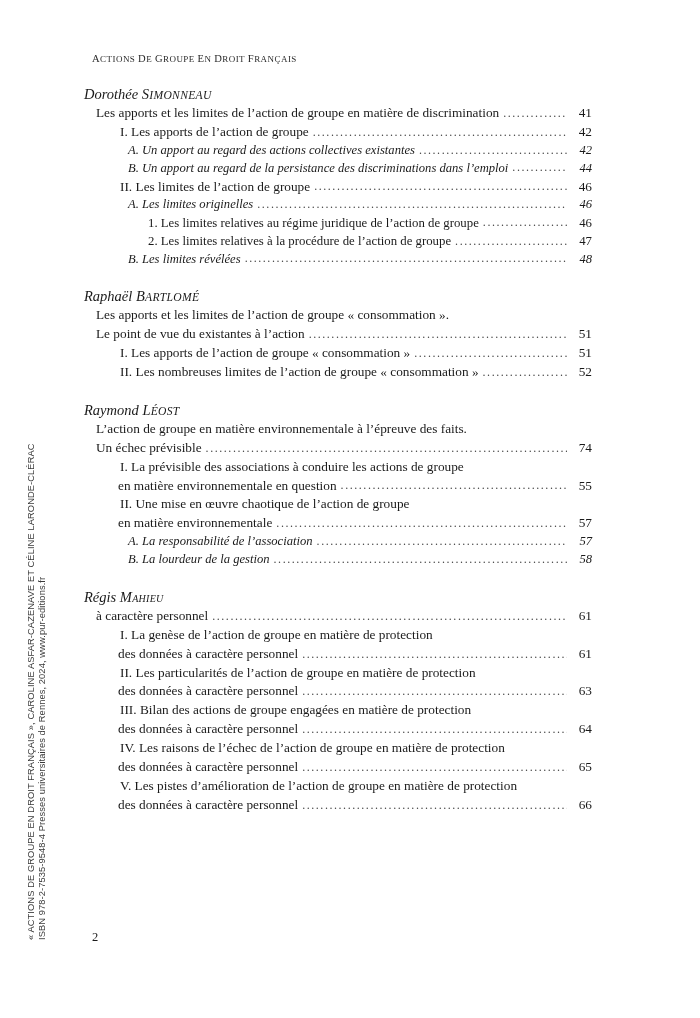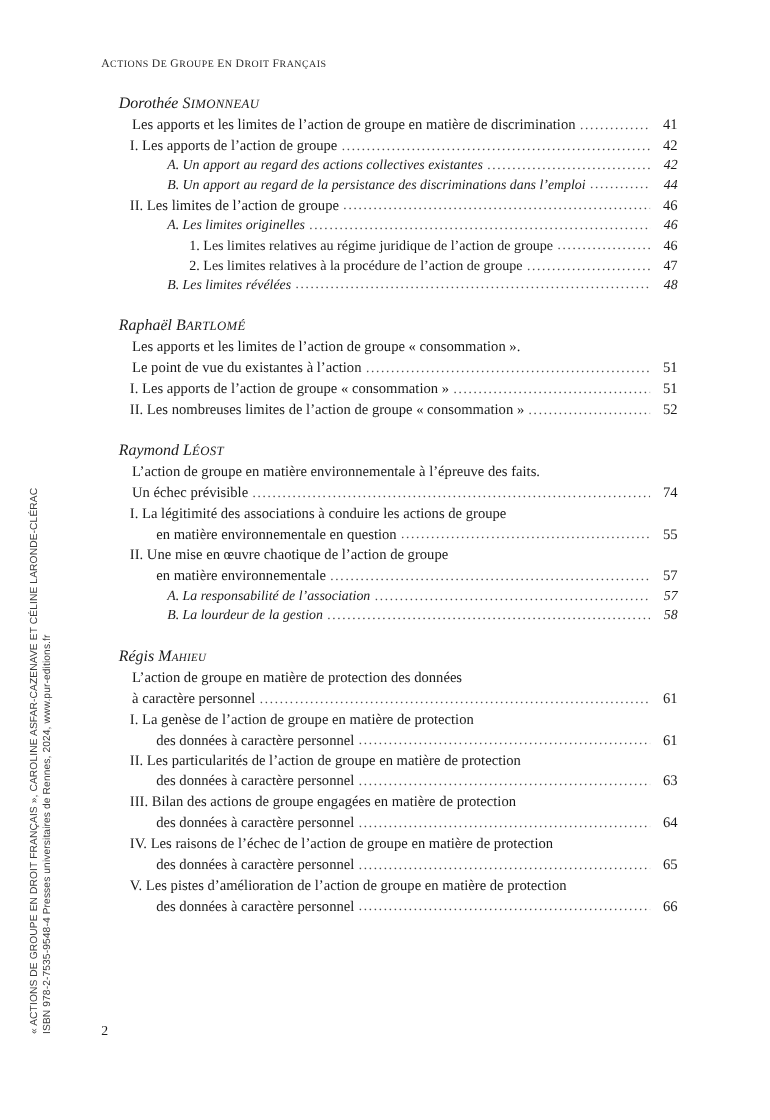--- a/index.html
+++ b/index.html
@@ -30,21 +30,21 @@
   
   .running-head {
     text-transform: none;
     font-variant: normal;
     font-size: 9.2px;
   }
 
   
   .toc {
     position: absolute;
-    left: 108px;
+    left: 84px;
     top: 86px;
     width: 508px;
   }
 
   .author-block { margin-bottom: 0px; }
   .author-block + .author-block { margin-top: 20px; }
 
   .author-name {
     font-style: italic;
     font-size: 14.5px;
@@ -84,21 +84,21 @@
     content: "......................................................................................................................................";
   }
   .entry .page {
     flex: 0 0 22px;
     text-align: right;
     white-space: nowrap;
   }
 
   
   .lvl-title  { margin-left: 12px; }
-  .lvl-roman  { margin-left: 10px; justify-content: space-between; }
+  .lvl-roman  { margin-left: 36px; justify-content: space-between; }
   .lvl-roman2 { margin-left: 34px; }
   .lvl-alpha  { margin-left: 44px; font-style: italic; font-size: 12.6px; }
   .lvl-num    { margin-left: 64px; font-size: 12.8px; }
 
   .lvl-alpha .leader,
   .lvl-num .leader { font-style: normal; }
 
   
   .folio {
     position: absolute;
@@ -210,21 +210,21 @@
       <div class="author-name"><span>Raymond </span><span class="surname"><span style="font-size: 14.5px;">L</span><span style="font-size: 11.6px; letter-spacing: 0.3px;">ÉOST</span></span></div>
       <div class="entry lvl-title nodots">
         <span class="label">L’action de groupe en matière environnementale à l’épreuve des faits.</span>
       </div>
       <div class="entry lvl-title">
         <span class="label">Un échec prévisible</span>
         <span class="leader"></span>
         <span class="page">74</span>
       </div>
       <div class="entry lvl-roman nodots">
-        <span class="label">I. La légitimité des associations à conduire les actions de groupe</span>
+        <span class="label">I. La prévisible des associations à conduire les actions de groupe</span>
       </div>
       <div class="entry lvl-roman2">
         <span class="label">en matière environnementale en question</span>
         <span class="leader"></span>
         <span class="page">55</span>
       </div>
       <div class="entry lvl-roman nodots">
         <span class="label">II. Une mise en œuvre chaotique de l’action de groupe</span>
       </div>
       <div class="entry lvl-roman2">
@@ -238,23 +238,20 @@
         <span class="page">57</span>
       </div>
       <div class="entry lvl-alpha">
         <span class="label">B. La lourdeur de la gestion</span>
         <span class="leader"></span>
         <span class="page">58</span>
       </div>
     </div>
     <div class="author-block">
       <div class="author-name"><span>Régis </span><span class="surname"><span style="font-size: 14.5px;">M</span><span style="font-size: 10px; letter-spacing: 0.3px;">AHIEU</span></span></div>
-      <div class="entry lvl-title nodots">
-        <span class="label">L’action de groupe en matière de protection des données</span>
-      </div>
       <div class="entry lvl-title">
         <span class="label">à caractère personnel</span>
         <span class="leader"></span>
         <span class="page">61</span>
       </div>
       <div class="entry lvl-roman nodots">
         <span class="label">I. La genèse de l’action de groupe en matière de protection</span>
       </div>
       <div class="entry lvl-roman2">
         <span class="label">des données à caractère personnel</span>

